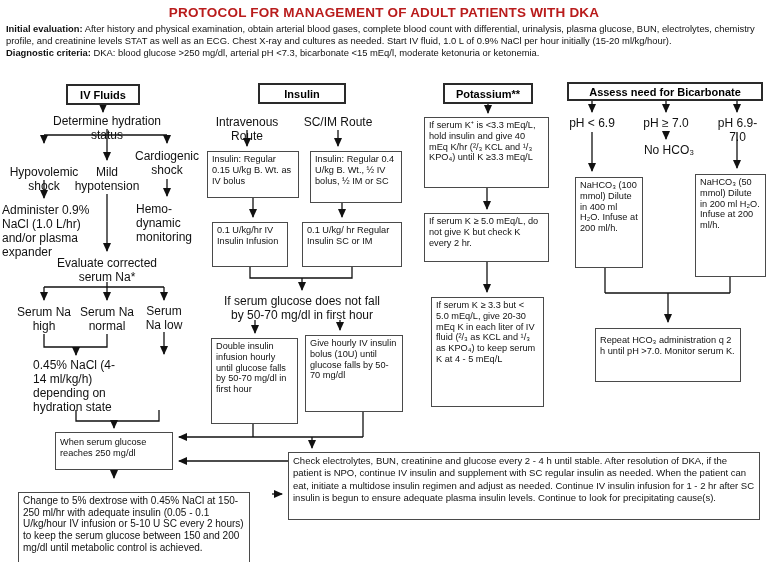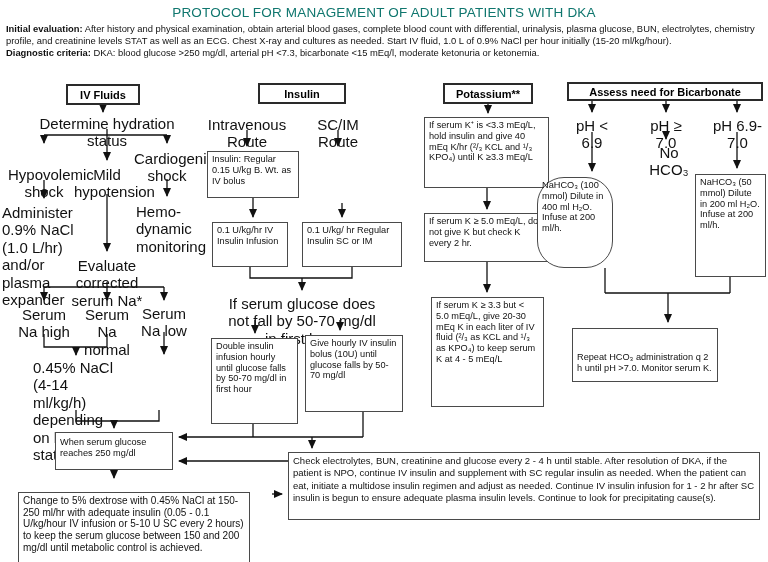--- a/index.html
+++ b/index.html
@@ -1,28 +1,28 @@
 <!DOCTYPE html>
 <html><head>
 <meta charset="utf-8">
 <style>
   html,body{margin:0;padding:0;background:#fff;}
   #page{position:relative;width:768px;height:562px;background:#fff;overflow:hidden;
         font-family:"Liberation Sans", sans-serif;color:#111;}
   #title{position:absolute;left:0;top:5px;width:768px;text-align:center;
-         font-size:13.5px;font-weight:normal;letter-spacing:.2px;color:#0f766e;}
+         font-size:13.5px;font-weight:bold;letter-spacing:.2px;color:#b91c1c;}
   #intro{position:absolute;left:6px;top:23px;width:756px;font-size:9.4px;line-height:1.3;}
   #intro p{margin:0;}
   #connectors{position:absolute;left:0;top:0;width:768px;height:562px;}
   .hdr{position:absolute;border:2px solid #2a2a2a;background:#fff;font-weight:bold;
        font-size:11px;display:flex;align-items:center;justify-content:center;
        box-sizing:border-box;color:#000;}
   .box{position:absolute;border:1.4px solid #4a4a4a;background:#fff;padding:2px 4px;
        font-size:9.2px;line-height:1.17;box-sizing:border-box;}
-  .lbl{position:absolute;font-size:15px;line-height:1.16;}
+  .lbl{position:absolute;font-size:12px;line-height:1.16;}
   .tc{text-align:center;}
 </style>
 </head>
 <body>
 
 <div id="page">
 
   <div id="title">PROTOCOL FOR MANAGEMENT OF ADULT PATIENTS WITH DKA</div>
 
   <div id="intro">
@@ -103,35 +103,36 @@
   <div class="lbl tc" style="left:78px;top:306px;width:58px;">Serum Na normal</div>
   <div class="lbl tc" style="left:138px;top:305px;width:52px;">Serum Na low</div>
   <div class="lbl" style="left:33px;top:359px;width:86px;">0.45% NaCl (4-14 ml/kg/h) depending on hydration state</div>
   <div class="box" style="left:55px;top:432px;width:118px;height:38px;padding-top:4px;">When serum glucose reaches 250 mg/dl</div>
   <div class="box" style="left:18px;top:483px;width:232px;height:71px;font-size:10px;margin-top:9px;">Change to 5% dextrose with 0.45% NaCl at 150-250 ml/hr with adequate insulin (0.05 - 0.1 U/kg/hour IV infusion or 5-10 U SC every 2 hours) to keep the serum glucose between 150 and 200 mg/dl until metabolic control is achieved.</div>
 
   <div class="hdr" style="left:258px;top:83px;width:88px;height:21px;">Insulin</div>
   <div class="lbl tc" style="left:202px;top:116px;width:90px;">Intravenous Route</div>
   <div class="lbl tc" style="left:303px;top:116px;width:70px;">SC/IM Route</div>
   <div class="box" style="left:207px;top:151px;width:92px;height:47px;">Insulin: Regular 0.15 U/kg B. Wt. as IV bolus</div>
+  <div class="box" style="left:310px;top:151px;width:92px;height:52px;">Insulin: Regular 0.4 U/kg B. Wt., ½ IV bolus, ½ IM or SC</div>
   <div class="box" style="left:212px;top:222px;width:76px;height:45px;">0.1 U/kg/hr IV Insulin Infusion</div>
   <div class="box" style="left:302px;top:222px;width:100px;height:45px;">0.1 U/kg/ hr Regular Insulin SC or IM</div>
   <div class="lbl tc" style="left:222px;top:295px;width:160px;">If serum glucose does not fall by 50-70 mg/dl in first hour</div>
   <div class="box" style="left:211px;top:338px;width:87px;height:86px;">Double insulin infusion hourly until glucose falls by 50-70 mg/dl in first hour</div>
   <div class="box" style="left:305px;top:335px;width:98px;height:77px;">Give hourly IV insulin bolus (10U) until glucose falls by 50-70 mg/dl</div>
 
   <div class="hdr" style="left:443px;top:83px;width:90px;height:21px;">Potassium**</div>
   <div class="box" style="left:424px;top:117px;width:125px;height:71px;">If serum K⁺ is &lt;3.3 mEq/L, hold insulin and give 40 mEq K/hr (²/₃ KCL and ¹/₃ KPO₄) until K ≥3.3 mEq/L</div>
   <div class="box" style="left:424px;top:213px;width:125px;height:49px;">If serum K ≥ 5.0 mEq/L, do not give K but check K every 2 hr.</div>
   <div class="box" style="left:431px;top:297px;width:113px;height:110px;">If serum K  ≥ 3.3 but &lt; 5.0 mEq/L, give 20-30 mEq K in each liter of IV fluid (²/₃ as KCL and ¹/₃ as KPO₄) to keep serum K at 4 - 5 mEq/L</div>
 
   <div class="hdr" style="left:567px;top:82px;width:196px;height:19px;">Assess need for Bicarbonate</div>
   <div class="lbl tc" style="left:567px;top:117px;width:50px;">pH &lt; 6.9</div>
   <div class="lbl tc" style="left:643px;top:117px;width:46px;">pH ≥ 7.0</div>
   <div class="lbl tc" style="left:710px;top:117px;width:55px;">pH 6.9-7.0</div>
   <div class="lbl tc" style="left:643px;top:144px;width:52px;">No HCO₃</div>
-  <div class="box" style="left:537px;top:177px;width:76px;height:91px;border-radius:27px;">NaHCO₃ (100 mmol) Dilute in 400 ml H₂O. Infuse at 200 ml/h.</div>
+  <div class="box" style="left:575px;top:177px;width:68px;height:91px;">NaHCO₃ (100 mmol) Dilute in 400 ml H₂O. Infuse at 200 ml/h.</div>
   <div class="box" style="left:695px;top:174px;width:71px;height:103px;">NaHCO₃ (50 mmol) Dilute in 200 ml H₂O. Infuse at 200 ml/h.</div>
-  <div class="box" style="left:572px;top:328px;width:146px;height:54px;padding-top:23px;">Repeat HCO₃ administration q 2 h until pH &gt;7.0. Monitor serum K.</div>
+  <div class="box" style="left:595px;top:328px;width:146px;height:54px;padding-top:6px;">Repeat HCO₃ administration q 2 h until pH &gt;7.0. Monitor serum K.</div>
 
   <div class="box" style="left:288px;top:452px;width:472px;height:68px;font-size:9.5px;line-height:1.3;">Check electrolytes, BUN, creatinine and glucose every 2 - 4 h until stable. After resolution of DKA, if the patient is NPO, continue IV insulin and supplement with SC regular insulin as needed. When the patient can eat, initiate a multidose insulin regimen and adjust as needed.  Continue IV insulin infusion for 1 - 2 hr after SC insulin is begun to ensure adequate plasma insulin levels. Continue to look for precipitating cause(s).</div>
 
 </div>
 
 </body></html>

